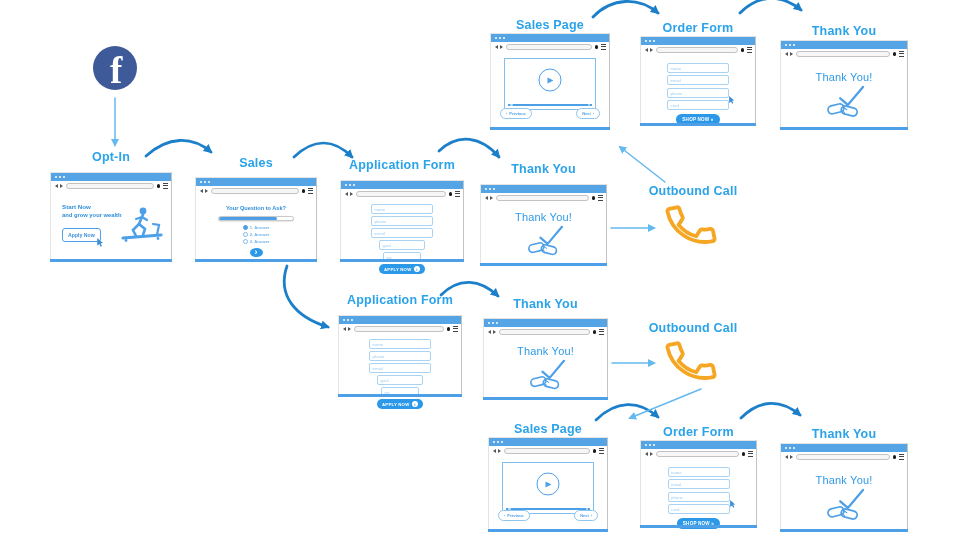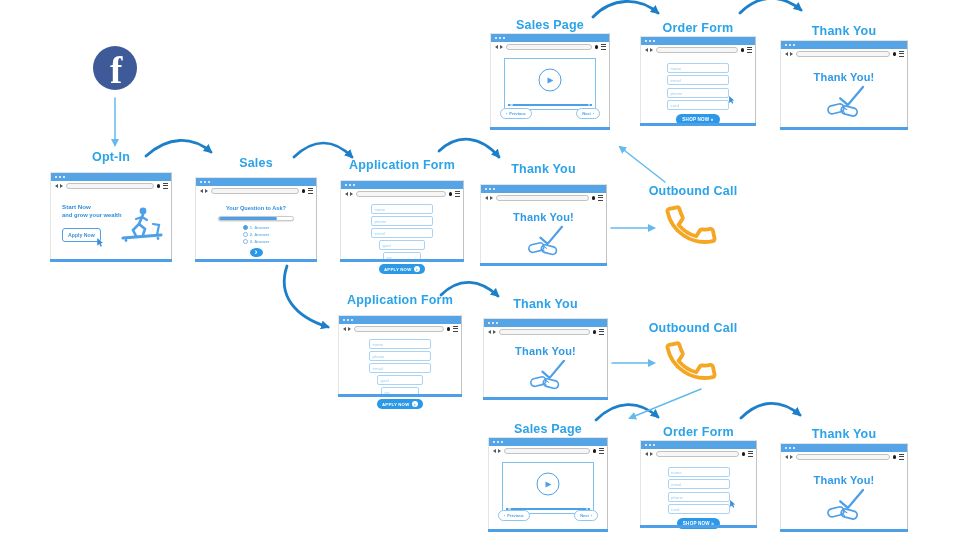--- a/index.html
+++ b/index.html
@@ -45,21 +45,21 @@
   .field{border:.9px solid #a9d3f4;border-radius:2px;background:#fff;color:#9ecff2;
          font-size:4.3px;padding:1.6px 0 1.4px 2.5px;box-sizing:border-box;text-align:left;}
   .w-big{width:62px;} .w-mid{width:46px;} .w-sm{width:38px;}
   .pill-btn{display:inline-flex;align-items:center;gap:2.5px;background:#2b98e8;color:#fff;
             border-radius:7px;font-size:4.3px;font-weight:bold;padding:2px 5px;letter-spacing:.2px;}
   .btn-circle{width:6px;height:6px;border-radius:50%;background:#fff;color:#2b98e8;display:flex;
               align-items:center;justify-content:center;font-size:5px;font-weight:bold;line-height:1;}
   .of-btn{margin-top:4px;padding:2.6px 6px;font-size:4.6px;}
   .mini-cursor{position:absolute;right:20px;top:41px;}
   
-  .ty-msg{font-weight:bold;color:#2f9ae6;font-size:11px;letter-spacing:.2px;}
+  .ty-msg{font-weight:normal;color:#2f9ae6;font-size:11px;letter-spacing:.2px;}
   .pt1{padding-top:12px;}
   .handshake{margin-top:2px;}
   
   .video{position:absolute;left:13px;right:13px;top:6px;height:50px;border:1px solid #7fc0ee;background:#fff;}
   .play{position:absolute;left:50%;top:42%;transform:translate(-50%,-50%);width:21px;height:21px;
         border:1.6px solid #4d9fe8;border-radius:50%;display:flex;align-items:center;justify-content:center;}
   .play-tri{width:0;height:0;border-top:3.5px solid transparent;border-bottom:3.5px solid transparent;
             border-left:6px solid #4d9fe8;margin-left:1.5px;}
   .vbar{position:absolute;left:3px;right:3px;bottom:3px;height:1.8px;background:#4d9fe8;}
   .vbar::before,.vbar::after{content:'';position:absolute;top:-0.5px;width:2.5px;height:2.5px;

